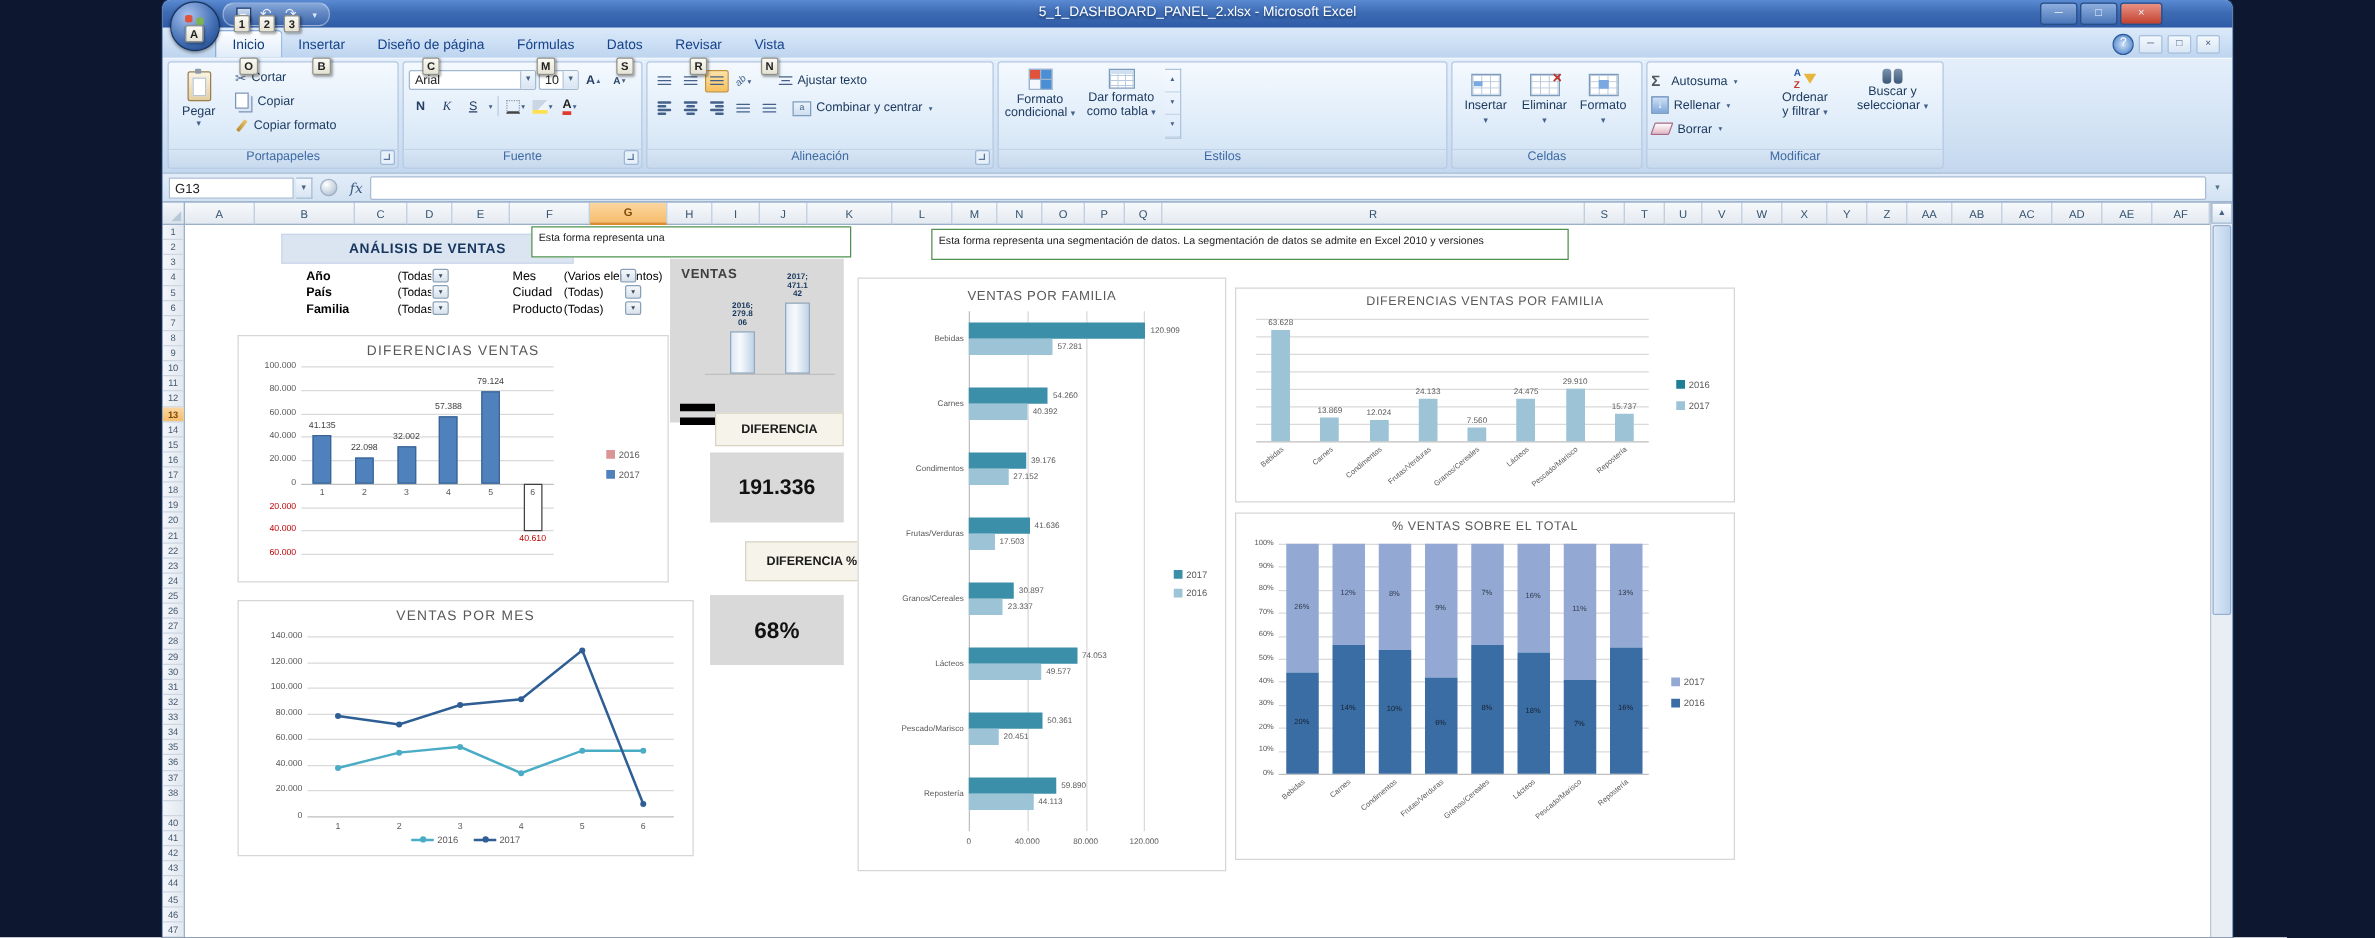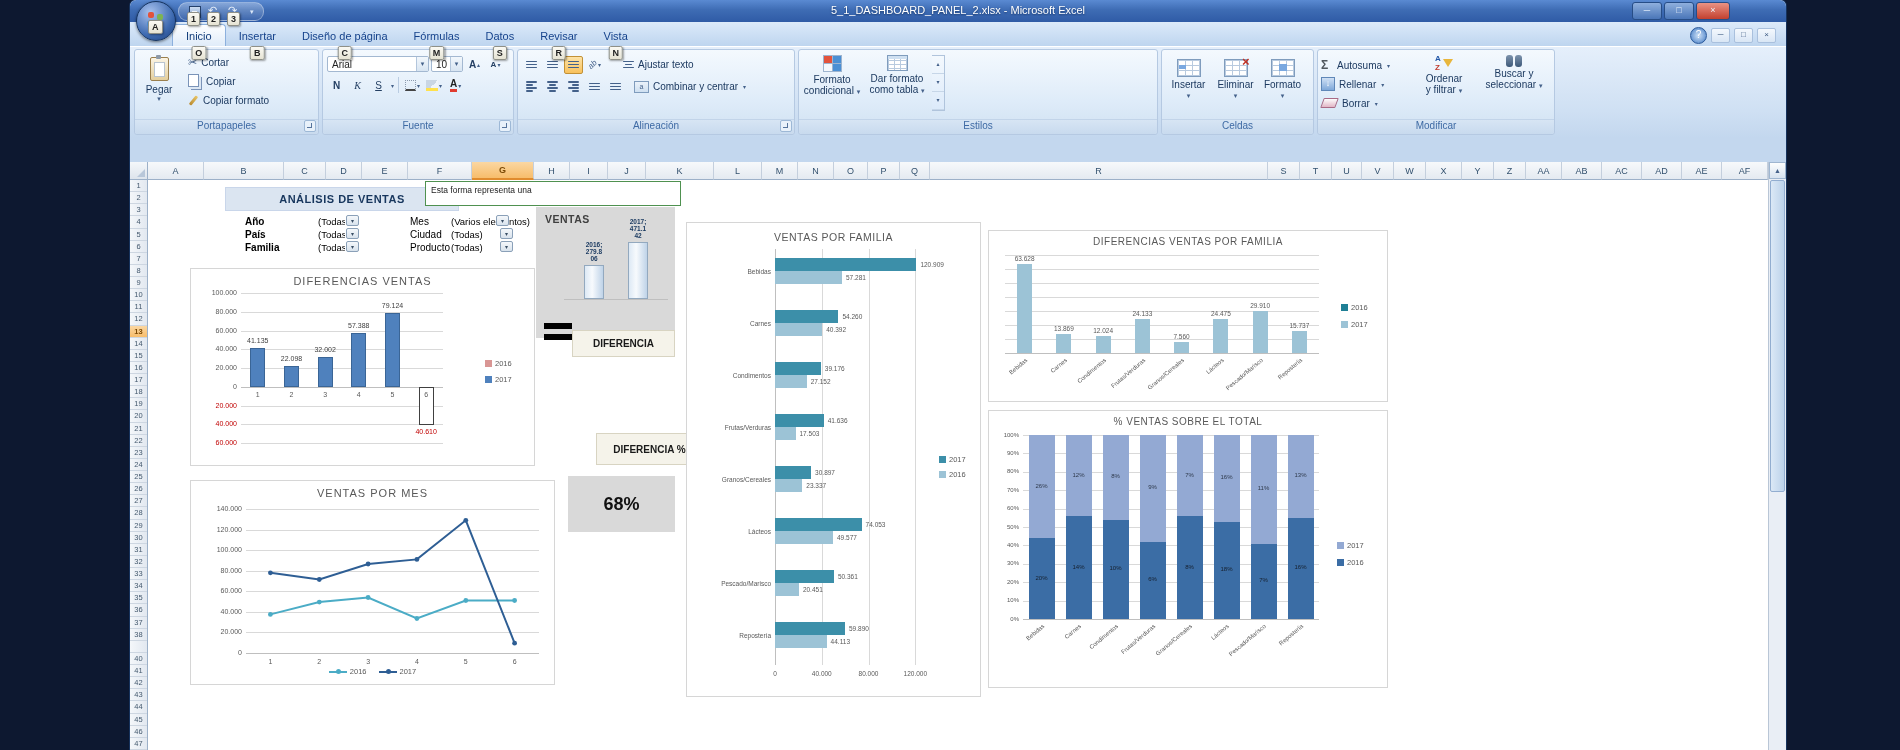--- a/index.html
+++ b/index.html
@@ -441,20 +441,28 @@
         <div class="bigbtn2" style="width:70px">
           <span class="ic-binoc"></span>
           <span>Buscar y</span>
           <span><span>seleccionar</span> <span class="car">▾</span></span>
         </div>
       </div>
       <div class="glabel">Modificar</div>
     </div>
   </div>
 
+  <div class="fbar">
+    <div class="namebox">G13</div>
+    <div class="nbsplit">▾</div>
+    <div class="sphere"></div>
+    <div class="fx">fx</div>
+    <div class="finput"></div>
+    <div class="fchev">▾</div>
+  </div>
 
   <div class="sheetwrap">
     <div class="corner"></div>
     <div id="colheaders">
           <div class="ch" style="flex: 0 0 56px;">A</div>
           <div class="ch" style="flex: 0 0 80px;">B</div>
           <div class="ch" style="flex: 0 0 42px;">C</div>
           <div class="ch" style="flex: 0 0 36px;">D</div>
           <div class="ch" style="flex: 0 0 46px;">E</div>
           <div class="ch" style="flex: 0 0 64px;">F</div>
@@ -530,34 +538,36 @@
           <div class="rh" style="height: 12.128px; line-height: 11px;">42</div>
           <div class="rh" style="height: 12.128px; line-height: 11px;">43</div>
           <div class="rh" style="height: 12.128px; line-height: 11px;">44</div>
           <div class="rh" style="height: 12.128px; line-height: 11px;">45</div>
           <div class="rh" style="height: 12.128px; line-height: 11px;">46</div>
           <div class="rh" style="height: 12.128px; line-height: 11px;">47</div>
         </div>
     <div class="canvas" id="canvas">
       <div class="obox" style="left:77px;top:7px;width:232px;height:22px">ANÁLISIS DE VENTAS</div>
       <div class="note" style="left:277px;top:1px;width:256px;height:25px">Esta forma representa una</div>
+      <div class="note" style="left:597px;top:3px;width:510px;height:25px">Esta forma representa una segmentación de datos. La segmentación de datos se admite en Excel 2010 y versiones</div>
       <div class="kpi" id="kpi" style="left:388px;top:27px;width:139px;height:131px">
         <div class="kpi-title">VENTAS</div>
       <div class="kbase" style="left: 28px; top: 92px; width: 104px;"></div>
             <div class="kbar" style="left: 48px; top: 58.1px; width: 20px; height: 33.9px;"></div>
             <div class="klabel" style="left: 41px; top: 34.1px; width: 34px;">2016;</div>
             <div class="klabel" style="left: 41px; top: 41.1px; width: 34px;">279.8</div>
             <div class="klabel" style="left: 41px; top: 48.1px; width: 34px;">06</div>
             <div class="kbar" style="left: 92px; top: 35px; width: 20px; height: 57px;"></div>
             <div class="klabel" style="left: 85px; top: 11px; width: 34px;">2017;</div>
             <div class="klabel" style="left: 85px; top: 18px; width: 34px;">471.1</div>
             <div class="klabel" style="left: 85px; top: 25px; width: 34px;">42</div>
           </div>
       <div class="eq" style="left:396px;top:142px"></div>
       <div class="difhdr" style="left:424px;top:150px;width:103px;height:27px">DIFERENCIA</div>
+      <div class="difval" style="left:420px;top:182px;width:107px;height:56px">191.336</div>
       <div class="difhdr" style="left:448px;top:253px;width:107px;height:32px">DIFERENCIA %</div>
       <div class="difval" style="left:420px;top:296px;width:107px;height:56px;font-size:18px">68%</div>
       <div class="panel" id="p_dif" style="left:42px;top:88px;width:345px;height:198px">
             <div class="ct" style="top: 6px; font-size: 11px; letter-spacing: 1px;">DIFERENCIAS  VENTAS</div>
             <div class="gl" style="left: 50px; top: 24px; width: 202px; background: rgb(217, 217, 217);"></div>
             <div class="tick" style="left: 4px; top: 20px; width: 42px; text-align: right; font-size: 7px; color: rgb(89, 89, 89);">100.000</div>
             <div class="gl" style="left: 50px; top: 42.8px; width: 202px; background: rgb(217, 217, 217);"></div>
             <div class="tick" style="left: 4px; top: 38.8px; width: 42px; text-align: right; font-size: 7px; color: rgb(89, 89, 89);">80.000</div>
             <div class="gl" style="left: 50px; top: 61.5px; width: 202px; background: rgb(217, 217, 217);"></div>
             <div class="tick" style="left: 4px; top: 57.5px; width: 42px; text-align: right; font-size: 7px; color: rgb(89, 89, 89);">60.000</div>

